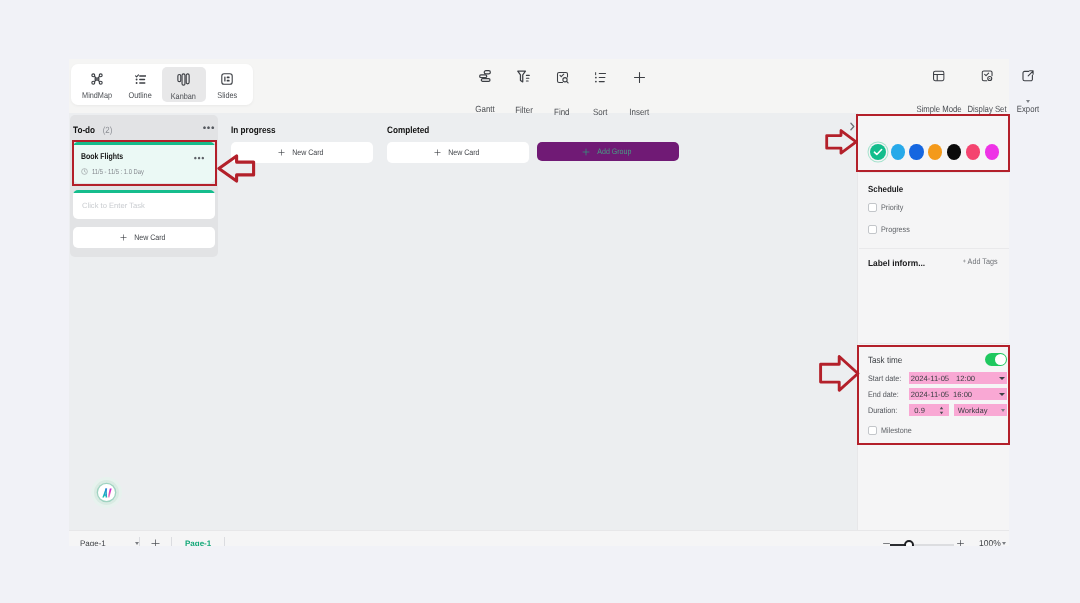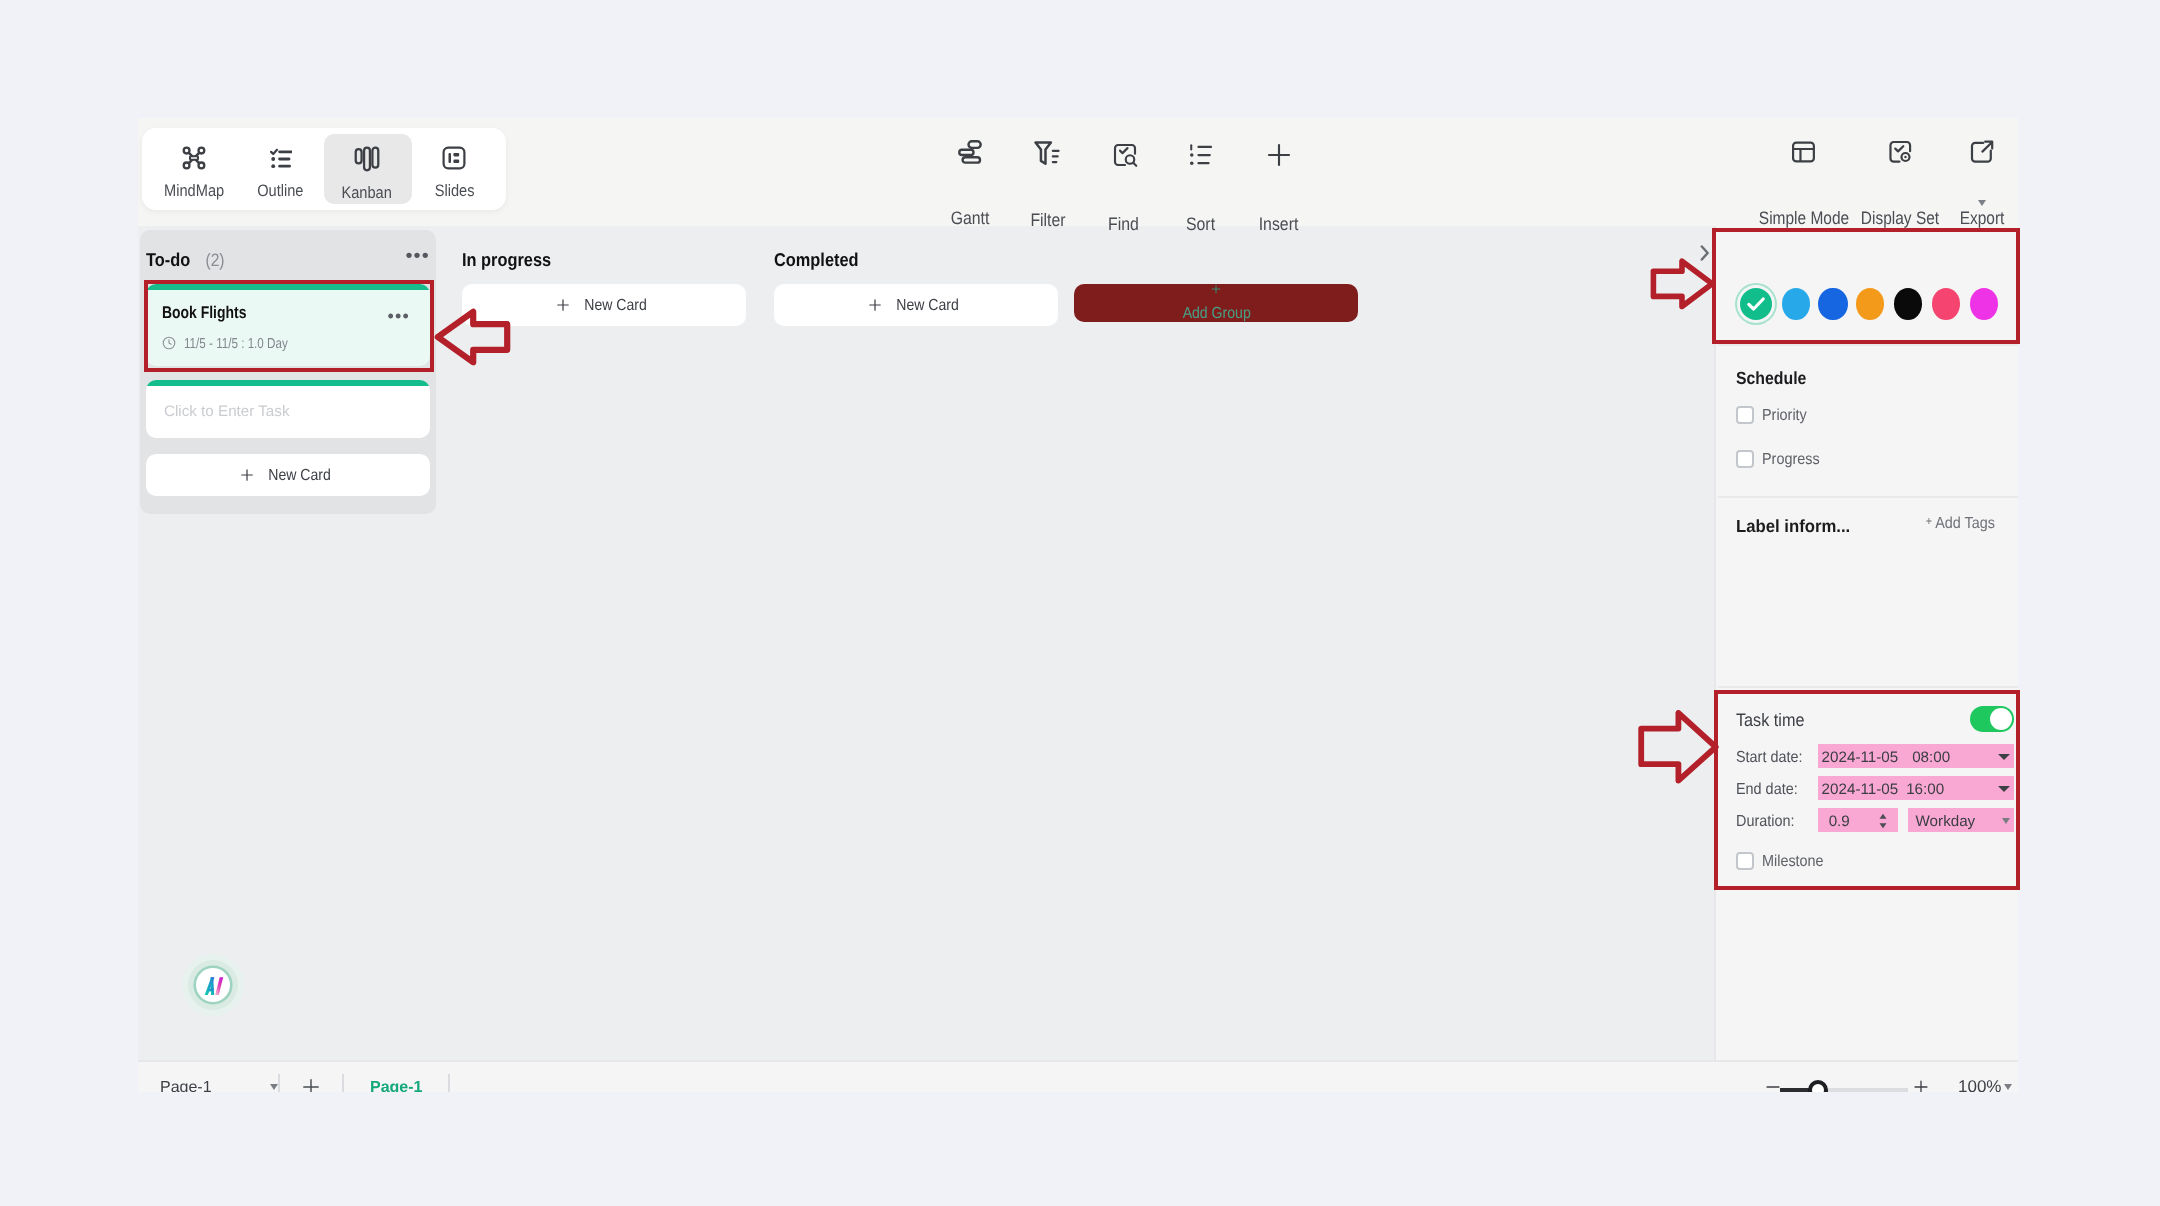--- a/index.html
+++ b/index.html
@@ -14,21 +14,21 @@
             box-shadow:0 1px 3px rgba(0,0,0,.05);display:flex;align-items:center;padding:0 4px;box-sizing:border-box;}
   .viewitem{width:43.5px;height:34.5px;border-radius:5px;display:flex;flex-direction:column;align-items:center;justify-content:center;gap:6px;padding-top:4px;box-sizing:border-box;}
   .viewitem.active{background:#e8e8e9;}
   .viewitem .lbl{font-size:8.3px;color:#4a4d52;line-height:1;transform:scaleX(0.88);}
   .viewitem svg{display:block;}
 
   .toolgroup{position:absolute;z-index:5;top:70px;display:flex;align-items:flex-start;}
   .toolitem{width:38.5px;display:flex;flex-direction:column;align-items:center;gap:23px;cursor:default;}
   .toolitem .lbl{font-size:9px;color:#4a4d52;white-space:nowrap;line-height:1;}
   .rightgroup .rt{position:absolute;z-index:5;top:70px;transform:translateX(-50%);width:auto;}
-  .rightgroup .rt{position:absolute;}
+  .rightgroup .rt{position:absolute;margin-left:37px;}
   .rightgroup .toolitem .lbl{transform:scaleX(0.86);}
   .centergroup .toolitem .lbl{transform:scaleX(0.88);}
 
   
   .board{position:absolute;left:0;top:54px;width:788px;height:417px;background:#eceef0;}
   .col{position:absolute;}
   .colhead{display:flex;align-items:center;height:24px;padding:0 4px 0 0px;}
   .coltitle{font-size:9.3px;font-weight:bold;color:#111;transform:scaleX(0.88);transform-origin:left center;display:inline-block;}
   .colcount{font-size:9px;color:#8a8d93;margin-left:4px;transform:scaleX(0.87);display:inline-block;}
   .coldots{margin-left:auto;color:#54585e;font-size:10px;letter-spacing:0.6px;line-height:4px;margin-right:-4px;position:relative;top:-1px;}
@@ -44,22 +44,22 @@
 
   .entrycard{background:#fff;border-radius:5px;overflow:hidden;margin-top:7px;}
   .entrycard .bar{height:3px;background:#15bd8d;}
   .entrycard .ph{font-size:7.6px;color:#c9ccd0;padding:8px 8px 0 9px;height:18px;box-sizing:content-box;transform-origin:left top;}
 
   .newcard{background:#fff;border-radius:5px;height:21px;display:flex;align-items:center;justify-content:center;gap:5px;
            font-size:8px;color:#3c3f44;margin-top:8px;}
   .newcard span,.newcard-top span,.addgroup span{transform:scaleX(0.88);display:inline-block;}
   .newcard-top{background:#fff;border-radius:5px;height:21px;display:flex;align-items:center;justify-content:center;gap:5px;
            font-size:8px;color:#3c3f44;width:142px;}
-  .addgroup{background:#7f1d1d;border-radius:5px;height:19px;display:flex;align-items:center;justify-content:center;gap:5px;
-           font-size:8px;color:#47a184;width:142px;flex-direction:column;}
+  .addgroup{background:#701a75;border-radius:5px;height:19px;display:flex;align-items:center;justify-content:center;gap:5px;
+           font-size:8px;color:#47a184;width:142px;}
 
   
   .rpanel{position:absolute;right:0;top:54px;width:151px;height:417px;background:#f5f5f6;border-left:1px solid #e7e7e9;}
   .rsec{position:absolute;left:0;width:151px;box-sizing:border-box;padding:0 10px;}
   .rdiv{position:absolute;left:1px;width:151px;height:1px;background:#e9e9eb;}
   .rtitle{font-size:8.8px;font-weight:bold;color:#1c1c1e;transform:scaleX(0.9);transform-origin:left center;display:inline-block;}
   .swatches{display:flex;gap:4.6px;margin-left:2px;}
   .sw{width:16px;height:16px;border-radius:50%;position:relative;}
   .sw.sel{box-shadow:0 0 0 1.5px #f5f5f6,0 0 0 2.5px #a6e2cd;}
   .checkrow{display:flex;align-items:center;gap:4px;}
@@ -247,21 +247,21 @@
         <span class="toggle">
             <span class="knob"></span>
           </span>
       </div>
     </div>
     <div class="rsec" style="top:255px;padding:0 2px 0 10px;">
       <div class="frow">
         <span class="flabel">Start date:</span>
         <span class="finput" style="width:101px;">
           <span>2024-11-05</span>
-          <span style="margin-left:7px;">08:00</span>
+          <span style="margin-left:7px;">12:00</span>
           <span class="caret" style="margin-left:auto;"></span>
         </span>
       </div>
       <div class="frow">
         <span class="flabel">End date:</span>
         <span class="finput" style="width:101px;">
           <span>2024-11-05</span>
           <span style="margin-left:4px;">16:00</span>
           <span class="caret" style="margin-left:auto;"></span>
         </span>

